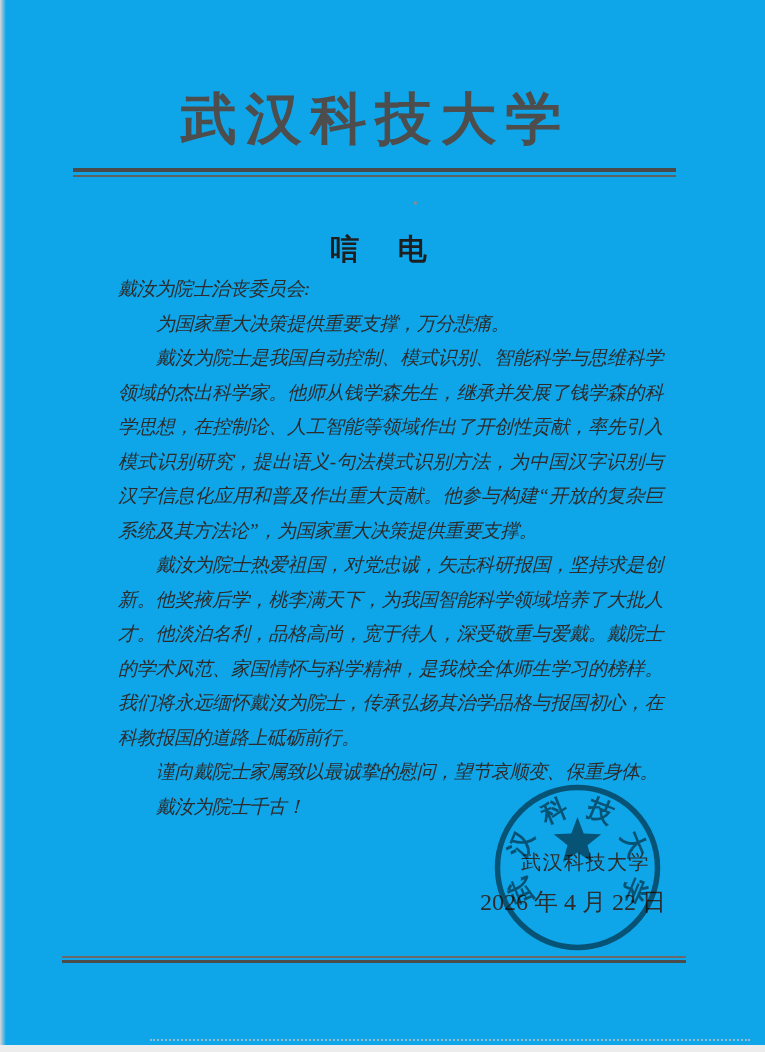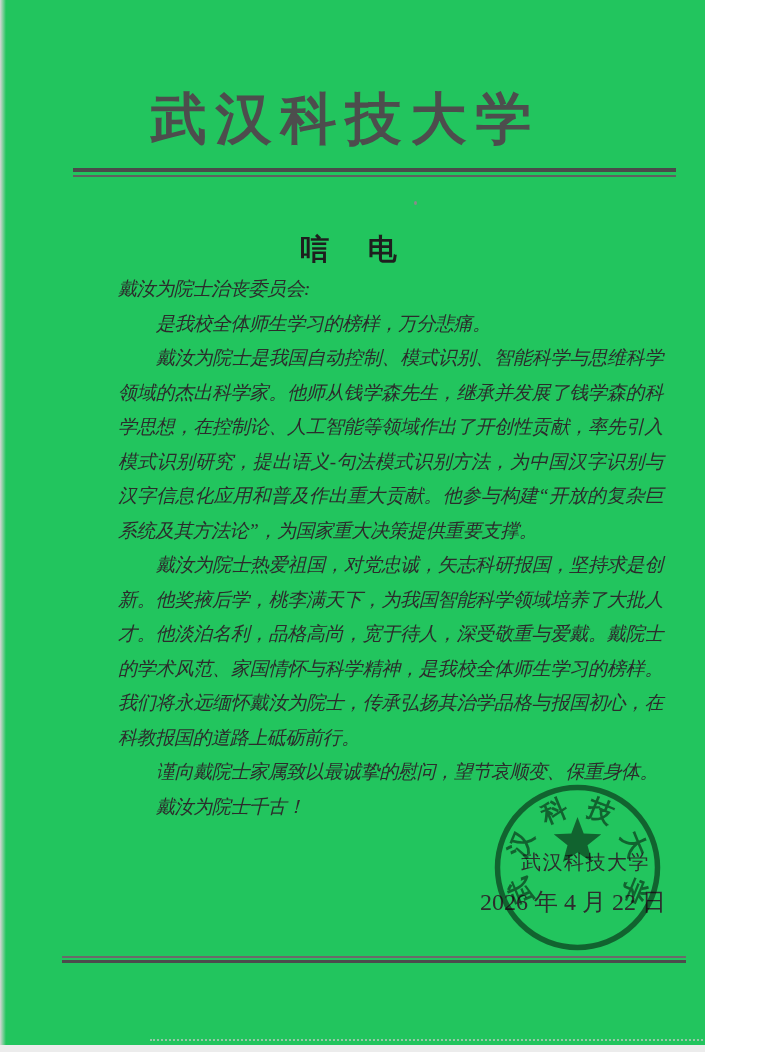--- a/index.html
+++ b/index.html
@@ -1,21 +1,21 @@
 <!DOCTYPE html>
 <html lang="zh"><head>
 <meta charset="utf-8">
 <style>
   html, body { margin:0; padding:0; background:#ffffff; }
 
   .page {
     position: relative;
-    width: 705px;
+    width: 765px;
     height: 1052px;
-    background: #22c55e;
+    background: #0ea5e9;
     overflow: hidden;
     font-family: "Liberation Serif", "DejaVu Serif", serif;
   }
 
   
   .edge-left {
     position:absolute; left:0; top:0; width:6px; height:100%;
     background: linear-gradient(to right, #d7d7d7, rgba(255,255,255,0));
   }
   .bottom-speckle {
@@ -109,21 +109,21 @@
   <div class="edge-left"></div>
   <div class="speck"></div>
 
   <div class="letterhead">武汉科技大学</div>
   <div class="header-rule"></div>
 
   <div class="letter-title">唁  电</div>
 
   <div class="body-block">
     <p class="salutation">戴汝为院士治丧委员会:</p>
-    <p>是我校全体师生学习的榜样，万分悲痛。</p>
+    <p>为国家重大决策提供重要支撑，万分悲痛。</p>
     <p>戴汝为院士是我国自动控制、模式识别、智能科学与思维科学领域的杰出科学家。他师从钱学森先生，继承并发展了钱学森的科学思想，在控制论、人工智能等领域作出了开创性贡献，率先引入模式识别研究，提出语义-句法模式识别方法，为中国汉字识别与汉字信息化应用和普及作出重大贡献。他参与构建“开放的复杂巨系统及其方法论”，为国家重大决策提供重要支撑。</p>
     <p>戴汝为院士热爱祖国，对党忠诚，矢志科研报国，坚持求是创新。他奖掖后学，桃李满天下，为我国智能科学领域培养了大批人才。他淡泊名利，品格高尚，宽于待人，深受敬重与爱戴。戴院士的学术风范、家国情怀与科学精神，是我校全体师生学习的榜样。我们将永远缅怀戴汝为院士，传承弘扬其治学品格与报国初心，在科教报国的道路上砥砺前行。</p>
     <p>谨向戴院士家属致以最诚挚的慰问，望节哀顺变、保重身体。</p>
     <p>戴汝为院士千古！</p>
   </div>
 
   <div class="signature">武汉科技大学</div>
   <div class="date-line">2026 年 4 月 22 日</div>
 
   <svg class="seal" viewBox="0 0 177 177" aria-hidden="true">

